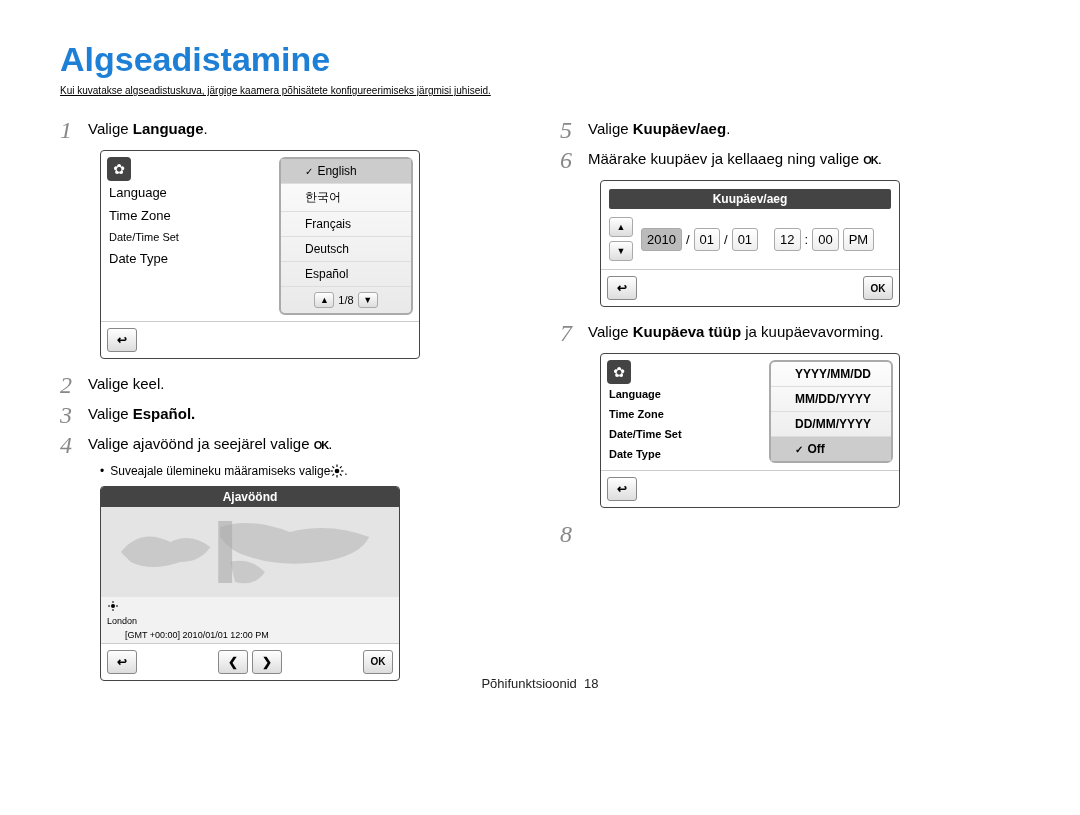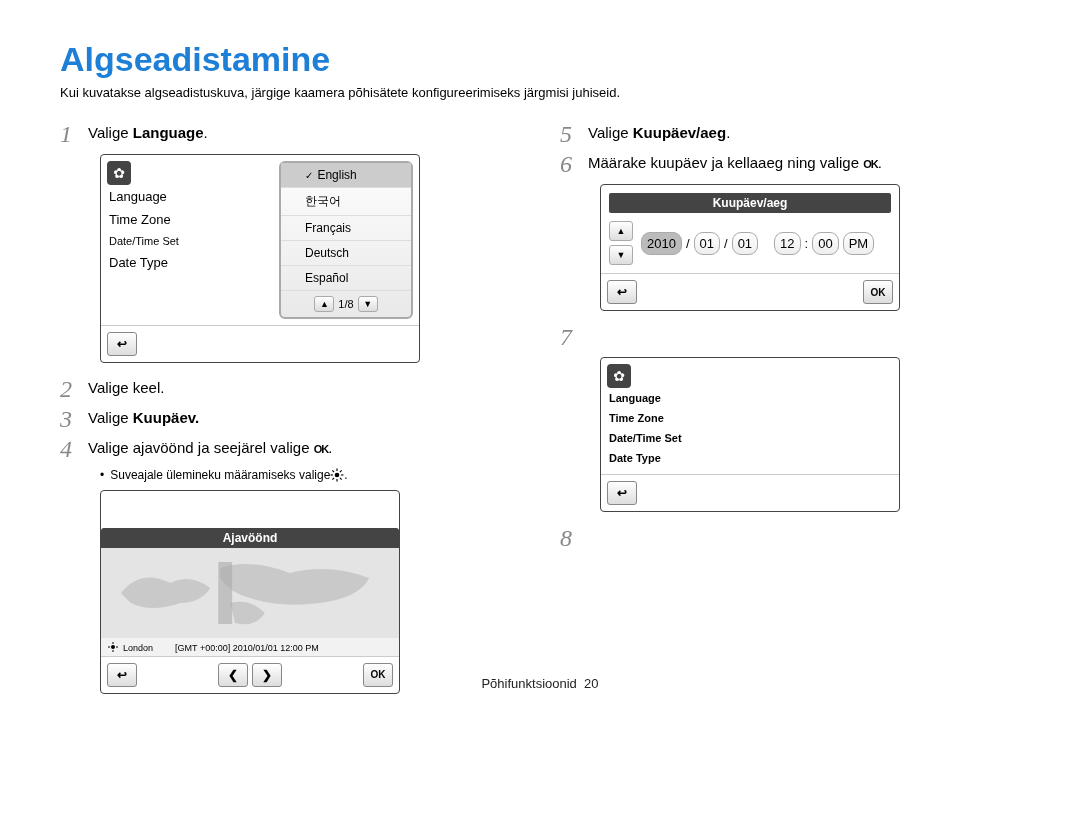--- a/index.html
+++ b/index.html
@@ -1,18 +1,18 @@
 <!DOCTYPE html>
 <html><head>
 <meta charset="utf-8">
 <style>
   html,body{margin:0;padding:0;font-family:Arial,Helvetica,sans-serif;background:#fff;color:#000;}
   .page{width:1080px;height:713px;box-sizing:border-box;padding:40px 60px 20px 60px;position:relative;}
   h1{color:#1e7fd6;font-size:34px;margin:0 0 6px 0;font-weight:bold;}
-  .intro{font-size:13px;margin:0 0 22px 0;}
+  .intro{font-size:10px;margin:0 0 22px 0;text-decoration:underline;}
   .cols{display:flex;gap:40px;}
   .col{flex:1;}
   .step{display:flex;align-items:flex-start;margin-bottom:6px;font-size:15px;}
   .stepnum{font-family:Georgia,serif;font-style:italic;font-size:24px;color:#888;width:28px;flex:none;line-height:1;}
   .steptxt{padding-top:2px;}
   .steptxt b{font-weight:bold;}
   .bullet{margin-left:40px;font-size:12px;display:flex;align-items:flex-end;}
   .bullet::before{content:"•";margin-right:6px;}
   .okicon{display:inline-block;font-weight:900;font-size:11px;letter-spacing:-1px;vertical-align:middle;font-family:Arial;}
   .sunicon{display:inline-block;}
@@ -29,31 +29,31 @@
   .popup div:last-child{border-bottom:none;}
   .popup .sel::before{content:"✓";font-size:10px;margin-right:4px;}
   .popup .on{background:#ccc;}
   .pager{display:flex;align-items:center;justify-content:center;gap:4px;padding:4px 0;font-size:11px;}
   .arrowbtn{border:1px solid #aaa;border-radius:3px;width:18px;height:14px;display:flex;align-items:center;justify-content:center;font-size:9px;background:linear-gradient(#fff,#ddd);}
   .dev-bot{display:flex;justify-content:space-between;align-items:center;padding:6px;border-top:1px solid #ccc;}
   .btn{width:28px;height:22px;border:1px solid #888;border-radius:3px;background:linear-gradient(#fff,#ddd);display:flex;align-items:center;justify-content:center;font-size:12px;font-weight:bold;}
   .btngroup{display:flex;gap:4px;}
 
   
-  .tz-title{background:#444;color:#fff;text-align:center;font-size:12px;font-weight:bold;padding:3px 0;border-radius:3px 3px 0 0;margin-top:37px;}
+  .tz-title{background:#444;color:#fff;text-align:center;font-size:12px;font-weight:bold;padding:3px 0;border-radius:3px 3px 0 0;}
   .map{height:90px;background:#e8e8e8;position:relative;display:flex;align-items:center;justify-content:center;}
   .map svg{width:100%;height:100%;}
-  .tz-info{display:flex;align-items:flex-end;font-size:9px;padding:3px 6px;background:#f2f2f2;gap:4px;}
+  .tz-info{display:flex;align-items:flex-start;font-size:9px;padding:3px 6px;background:#f2f2f2;gap:4px;flex-direction:column;}
 
   
   .dt-title{background:#444;color:#fff;text-align:center;font-size:12px;font-weight:bold;padding:3px 0;margin:8px 8px 0 8px;border-radius:2px;}
   .dt-body{padding:8px;display:flex;align-items:center;gap:8px;}
   .updown{display:flex;flex-direction:column;gap:4px;}
   .fieldrow{display:flex;gap:4px;align-items:center;font-size:13px;}
-  .fld{border:1px solid #aaa;border-radius:9px;padding:3px 5px;background:linear-gradient(#fff,#eee);}
+  .fld{border:1px solid #aaa;border-radius:3px;padding:3px 5px;background:linear-gradient(#fff,#eee);}
   .fld.on{background:#bbb;}
 
   .footer{position:absolute;bottom:22px;left:0;right:0;text-align:center;font-size:13px;color:#222;}
 </style>
 </head>
 <body>
 
 <div class="page">
   <h1>Algseadistamine</h1>
   <p class="intro">Kui kuvatakse algseadistuskuva, järgige kaamera põhisätete konfigureerimiseks järgmisi juhiseid.</p>
@@ -96,21 +96,21 @@
           <div></div>
         </div>
       </div>
 
       <div class="step">
         <span class="stepnum">2</span>
         <span class="steptxt">Valige keel.</span>
       </div>
       <div class="step">
         <span class="stepnum">3</span>
-        <span class="steptxt"><span>Valige </span><b>Kuupäev.</b></span>
+        <span class="steptxt"><span>Valige </span><b>Español.</b></span>
       </div>
       <div class="step">
         <span class="stepnum">4</span>
         <span class="steptxt"><span>Valige ajavöönd ja seejärel valige </span><span class="okicon">OK</span>.</span>
       </div>
       <div class="bullet">
         <span>Suveajale ülemineku määramiseks valige </span>
         <span class="sunicon">
           <svg width="14" height="14" viewBox="0 0 24 24">
               <circle cx="12" cy="12" r="4" fill="#000"></circle>
@@ -198,43 +198,50 @@
           </div>
         </div>
         <div class="dev-bot">
           <div class="btn">↩</div>
           <div class="btn" style="font-size:10px;">OK</div>
         </div>
       </div>
 
       <div class="step">
         <span class="stepnum">7</span>
+        <span class="steptxt"><span>Valige </span><b>Kuupäeva tüüp</b><span> ja kuupäevavorming.</span></span>
       </div>
 
       <div class="device" style="width:300px;">
         <div class="dev-top">
           <div style="flex:1;">
             <div class="gear">✿</div>
             <div class="menu-left" style="font-weight:bold;font-size:11px;">
               <div>Language</div>
               <div>Time Zone</div>
               <div>Date/Time Set</div>
               <div>Date Type</div>
             </div>
           </div>
+          <div class="popup" style="width:120px;font-weight:bold;">
+            <div>YYYY/MM/DD</div>
+            <div>MM/DD/YYYY</div>
+            <div>DD/MM/YYYY</div>
+            <div class="sel on">Off</div>
+          </div>
         </div>
         <div class="dev-bot">
           <div class="btn">↩</div>
           <div></div>
         </div>
       </div>
 
       <div class="step">
         <span class="stepnum">8</span>
       </div>
 
     </div>
   </div>
 
   <div class="footer">
-    <span>Põhifunktsioonid</span>&nbsp;&nbsp;<span>20</span>
+    <span>Põhifunktsioonid</span>&nbsp;&nbsp;<span>18</span>
   </div>
 </div>
 
 </body></html>

